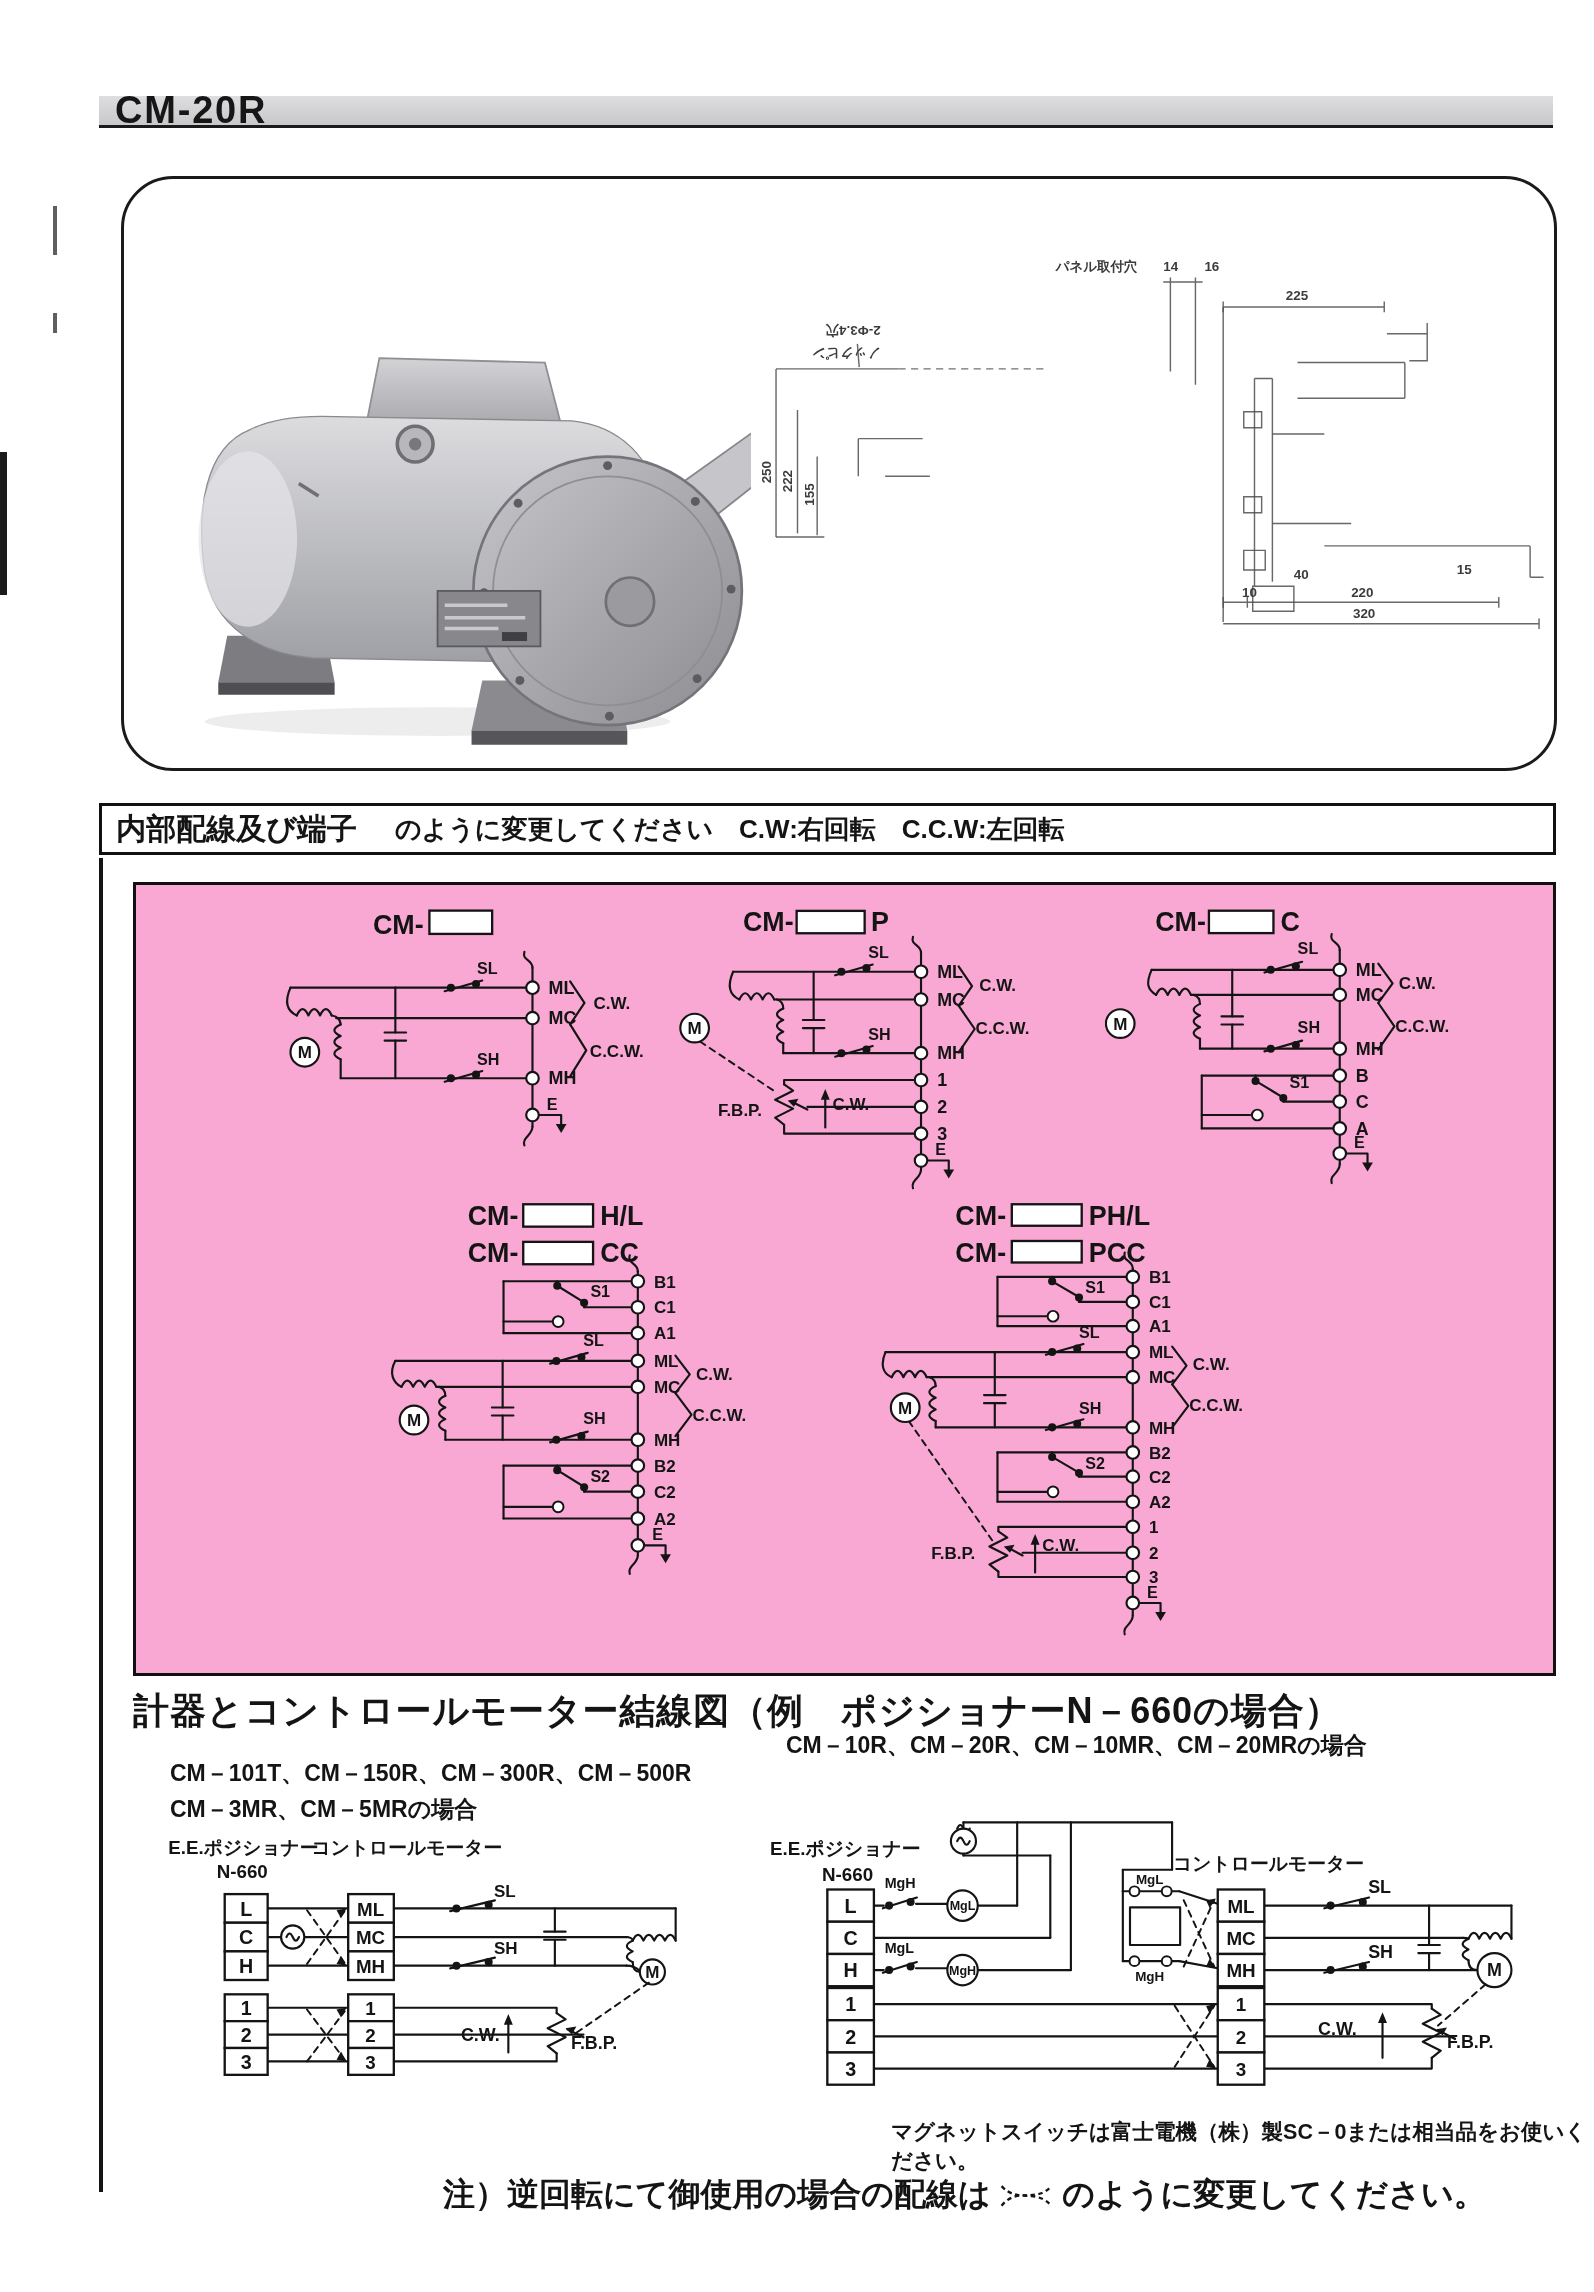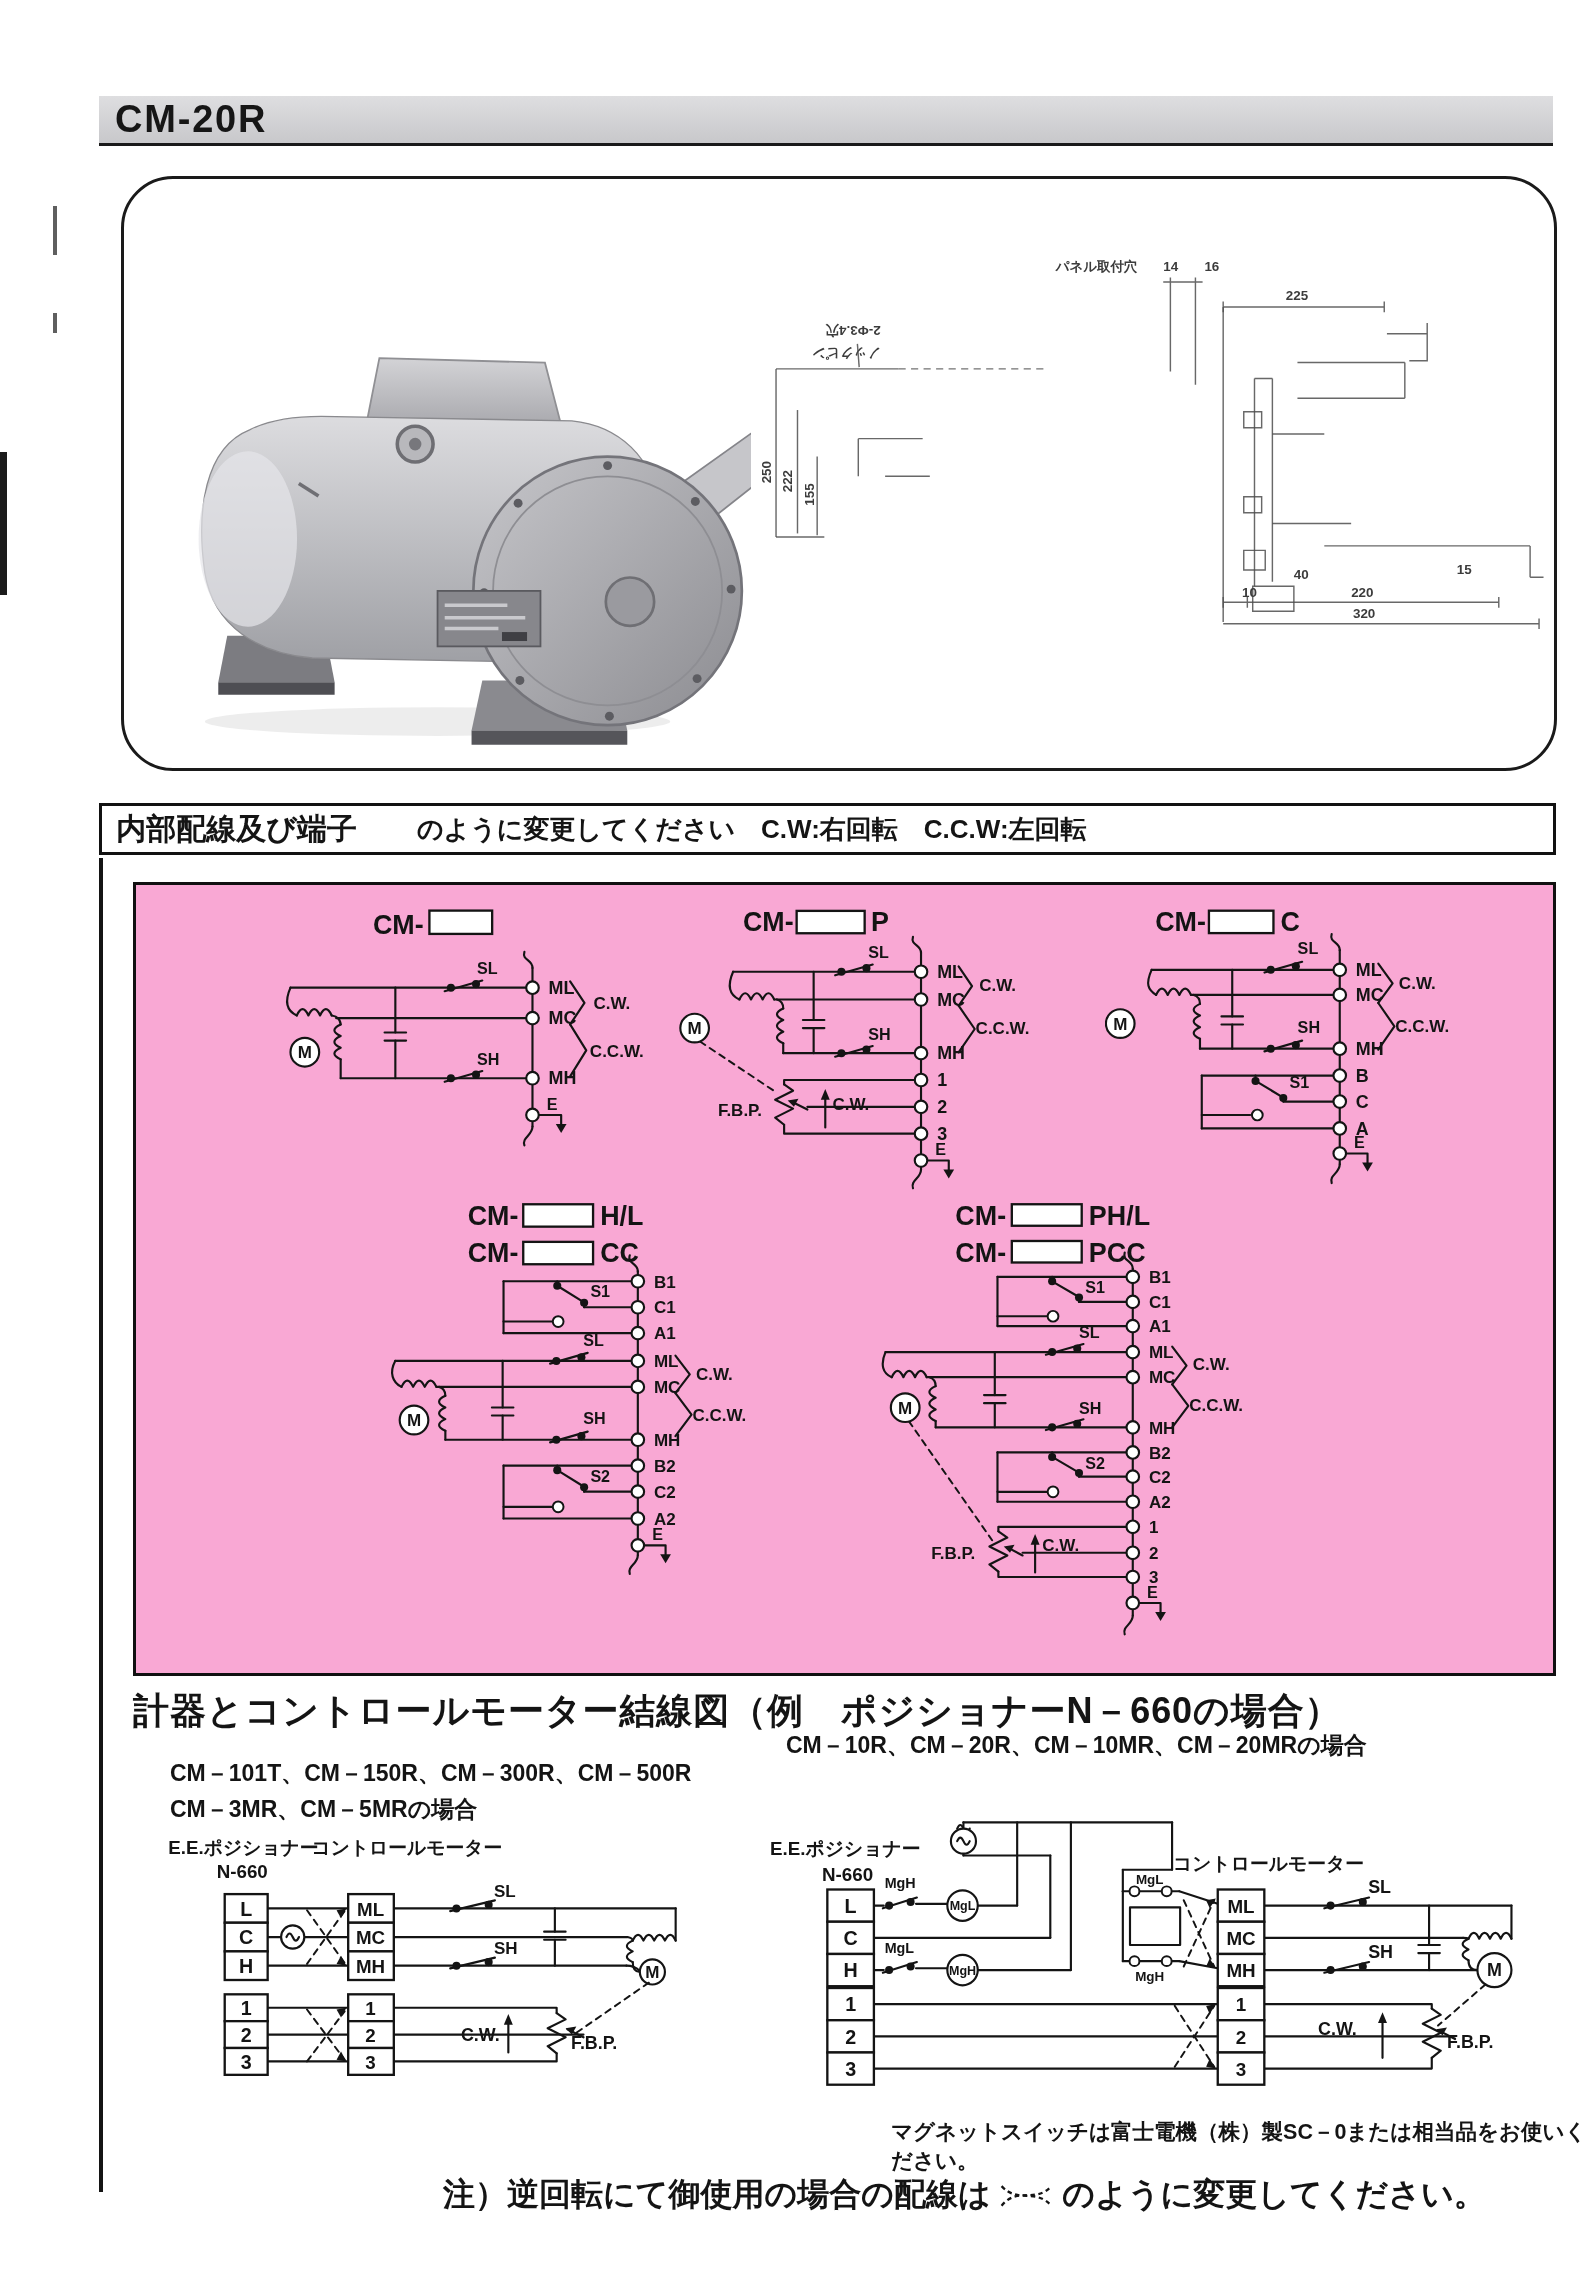--- a/index.html
+++ b/index.html
@@ -1,26 +1,26 @@
 <!DOCTYPE html>
 <html style="font-size:14.3px"><head>
 <meta charset="utf-8">
 <style>
   html,body{margin:0;padding:0;background:#e8e8e8;}
   .page{position:relative;width:1594px;height:2293px;background:#ffffff;overflow:hidden;
         font-family:"Liberation Sans","DejaVu Sans",sans-serif;color:#141414;}
   .abs{position:absolute;}
-  .model-bar{left:99px;top:96px;width:1454px;height:50px;
+  .model-bar{left:99px;top:96px;width:1454px;height:32px;
      background:linear-gradient(#dedee0,#c8c8cb);border-bottom:3.6px solid #1a1a1a;
      display:flex;align-items:center;padding-left:16px;box-sizing:border-box;}
   .model-bar span{font-size:38px;font-weight:bold;letter-spacing:1.8px;color:#161616;}
   .photo-box{left:121px;top:176px;width:1430px;height:589px;border:3.6px solid #1a1a1a;
      border-radius:52px;background:#fff;}
   .sec-header{left:99px;top:803px;width:1457px;height:52px;border:3.1px solid #111;
-     background:#fff;display:flex;align-items:center;gap:60px;padding-left:14.3px;box-sizing:border-box;}
+     background:#fff;display:flex;align-items:center;gap:38px;padding-left:14.3px;box-sizing:border-box;}
   .sec-title{font-size:30px;font-weight:bold;}
   .sec-sub{font-size:26px;font-weight:bold;}
   .left-rule{left:99px;top:858px;width:3.6px;height:1334px;background:#141414;}
   .wiring-box{left:133px;top:882px;width:1417px;height:788px;border:3.1px solid #111;background:#f9a8d4;}
   .ex-title{left:133px;top:1687px;font-size:36px;font-weight:bold;letter-spacing:0.9px;}
   .models{font-size:23px;font-weight:bold;line-height:36px;}
   .note{font-weight:bold;margin-top:24px;}
   .edge-art{background:#1b1b1b;}
   svg text{font-family:"Liberation Sans","DejaVu Sans",sans-serif;font-weight:bold;fill:#141414;}
   .t14{font-size:14px}.t15{font-size:15px}.t16{font-size:16px}

